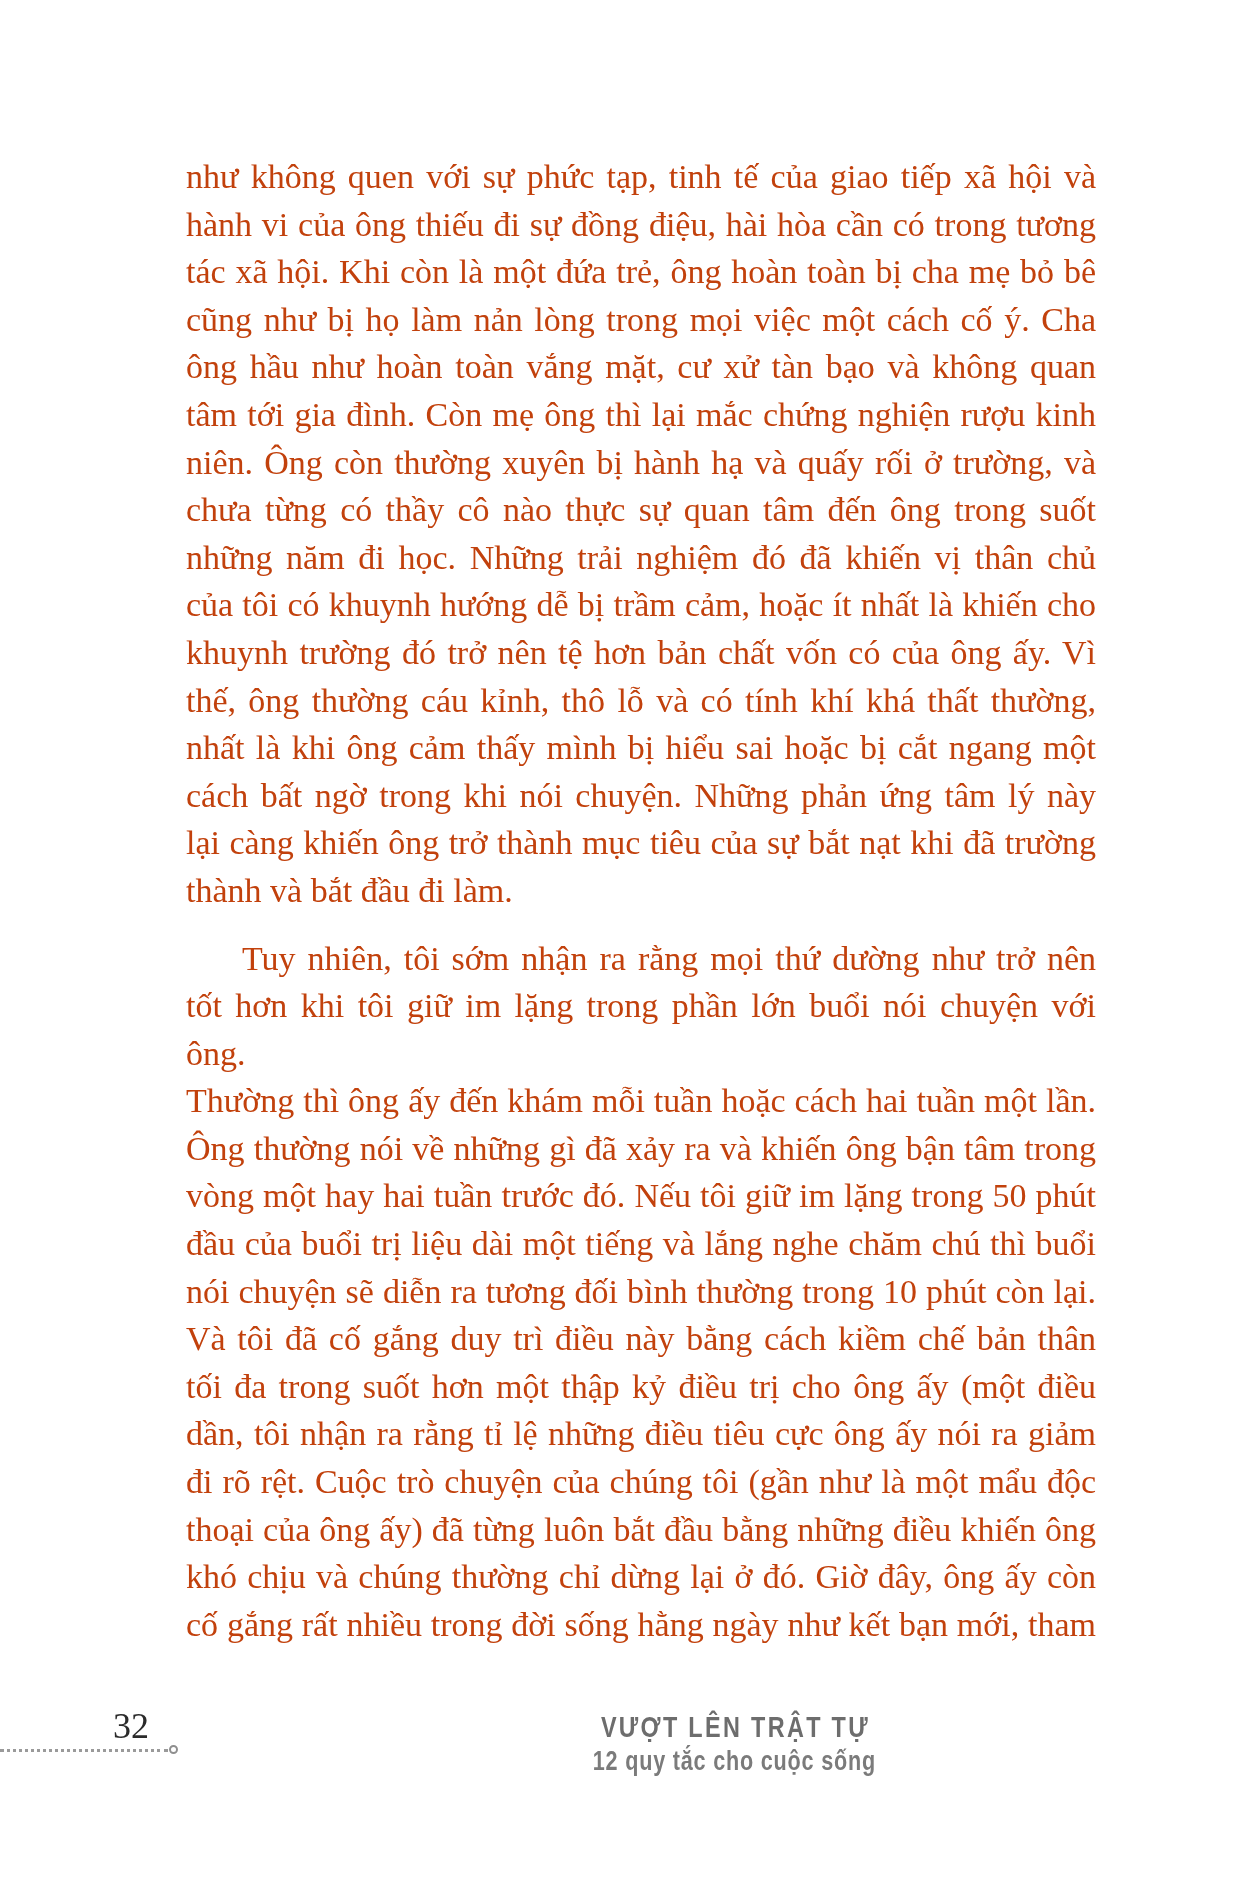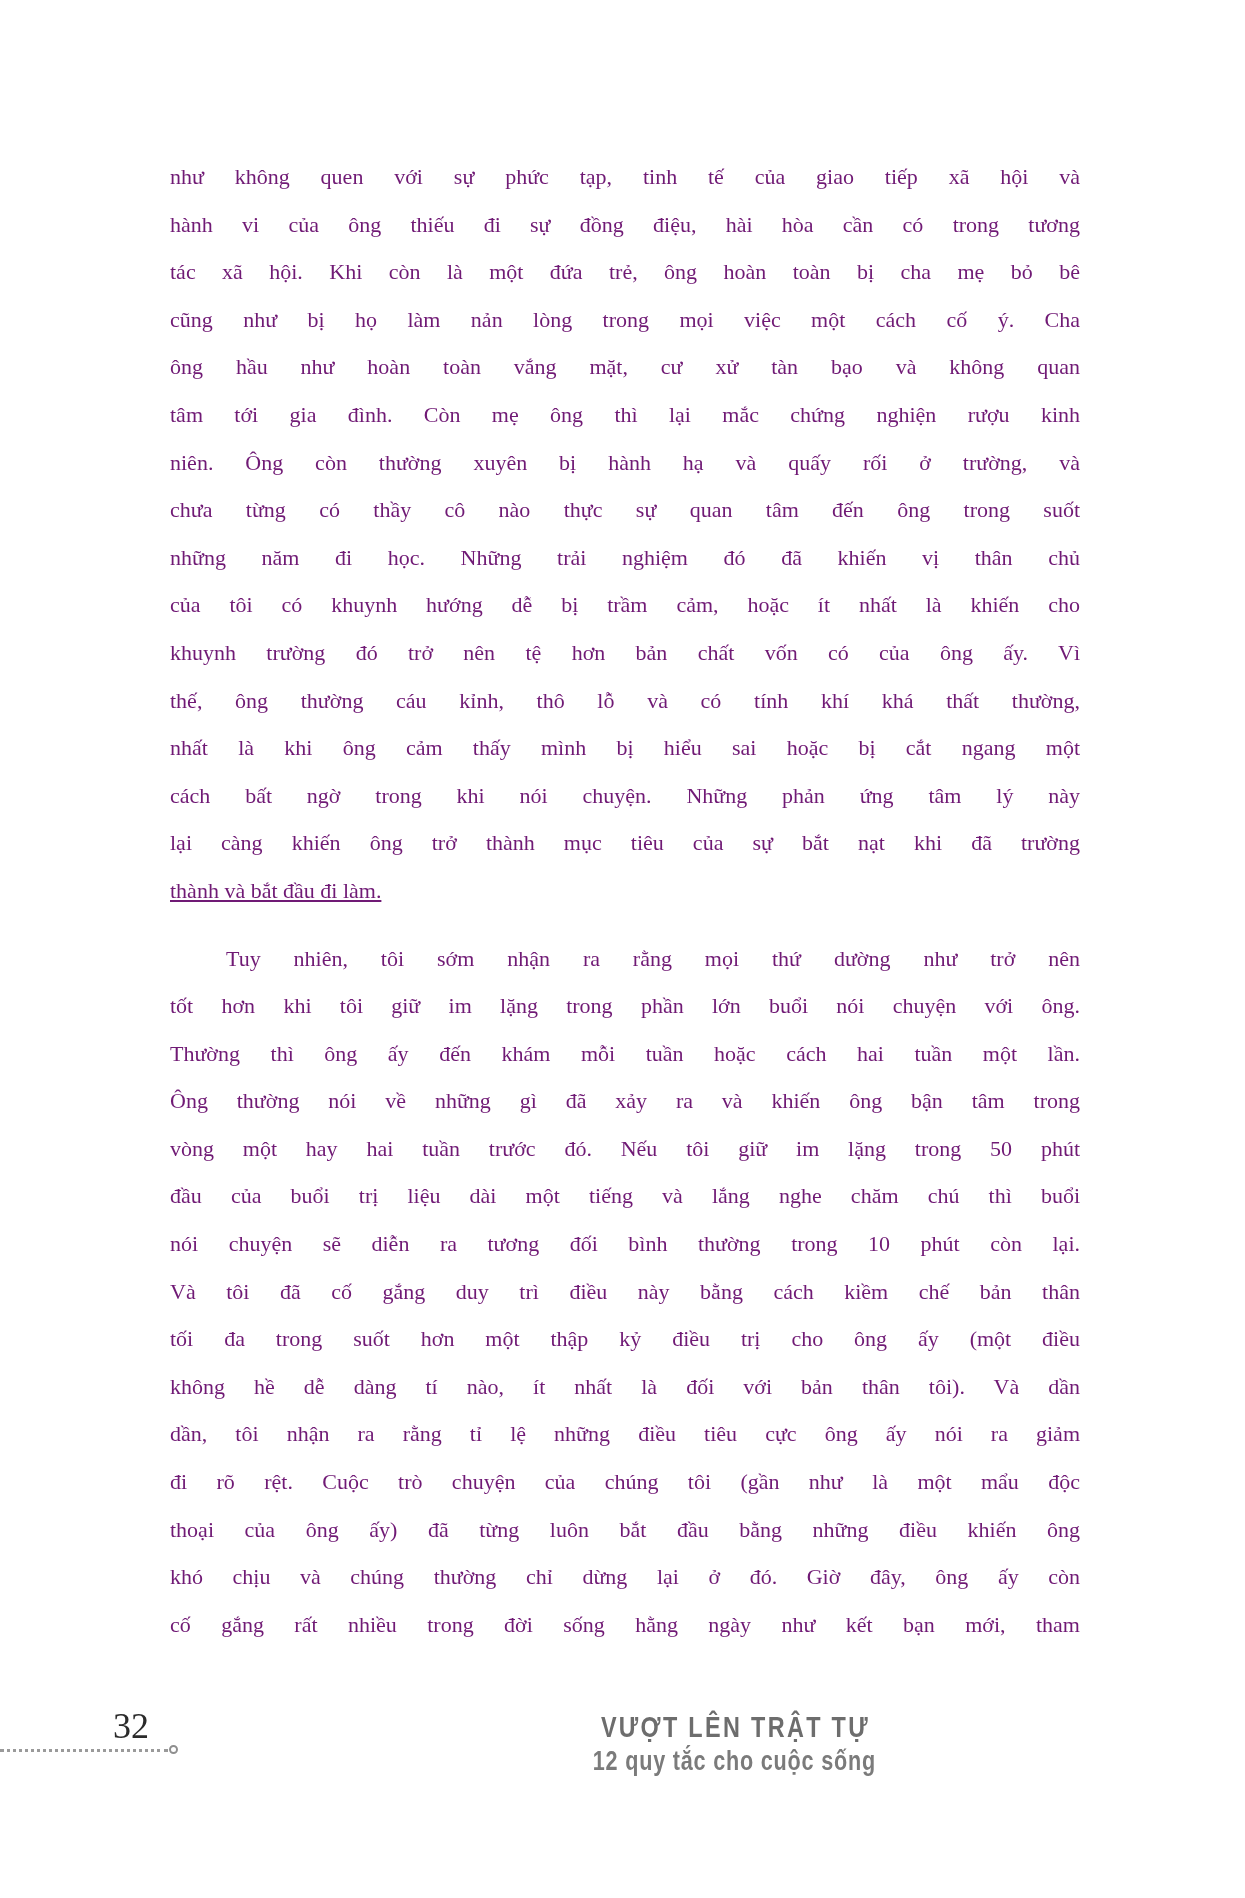--- a/index.html
+++ b/index.html
@@ -7,39 +7,38 @@
     position: relative;
     width: 1245px;
     height: 1898px;
     background: #ffffff;
     overflow: hidden;
     font-family: "Liberation Serif", "DejaVu Serif", serif;
   }
   
   .text-block {
     position: absolute;
-    left: 170px;
+    left: 186px;
     top: 153px;
     width: 910px;
-    color: #701a75;
-    font-size: 22px;
+    color: #c2410c;
+    font-size: 34px;
     line-height: 47.6px;
   }
   .para { margin: 0; padding: 0; }
   .para-2 { margin-top: 20px; }
   .line {
     display: block;
     text-align: justify;
     text-align-last: justify;
     -moz-text-align-last: justify;
     white-space: normal;
   }
   .line.para-end {
     text-align-last: left;
-    text-decoration: underline;
     -moz-text-align-last: left;
   }
   .line.indented { text-indent: 56px; }
   
   .page-number {
     position: absolute;
     left: 113px;
     top: 1705px;
     font-size: 36px;
     color: #2b2b2b;
@@ -120,21 +119,20 @@
     <p class="para para-2">
       <span class="line indented">Tuy nhiên, tôi sớm nhận ra rằng mọi thứ dường như trở nên</span>
       <span class="line">tốt hơn khi tôi giữ im lặng trong phần lớn buổi nói chuyện với ông.</span>
       <span class="line">Thường thì ông ấy đến khám mỗi tuần hoặc cách hai tuần một lần.</span>
       <span class="line">Ông thường nói về những gì đã xảy ra và khiến ông bận tâm trong</span>
       <span class="line">vòng một hay hai tuần trước đó. Nếu tôi giữ im lặng trong 50 phút</span>
       <span class="line">đầu của buổi trị liệu dài một tiếng và lắng nghe chăm chú thì buổi</span>
       <span class="line">nói chuyện sẽ diễn ra tương đối bình thường trong 10 phút còn lại.</span>
       <span class="line">Và tôi đã cố gắng duy trì điều này bằng cách kiềm chế bản thân</span>
       <span class="line">tối đa trong suốt hơn một thập kỷ điều trị cho ông ấy (một điều</span>
-      <span class="line">không hề dễ dàng tí nào, ít nhất là đối với bản thân tôi). Và dần</span>
       <span class="line">dần, tôi nhận ra rằng tỉ lệ những điều tiêu cực ông ấy nói ra giảm</span>
       <span class="line">đi rõ rệt. Cuộc trò chuyện của chúng tôi (gần như là một mẩu độc</span>
       <span class="line">thoại của ông ấy) đã từng luôn bắt đầu bằng những điều khiến ông</span>
       <span class="line">khó chịu và chúng thường chỉ dừng lại ở đó. Giờ đây, ông ấy còn</span>
       <span class="line">cố gắng rất nhiều trong đời sống hằng ngày như kết bạn mới, tham</span>
     </p>
   </main>
 
   <div class="page-number">32</div>
 

